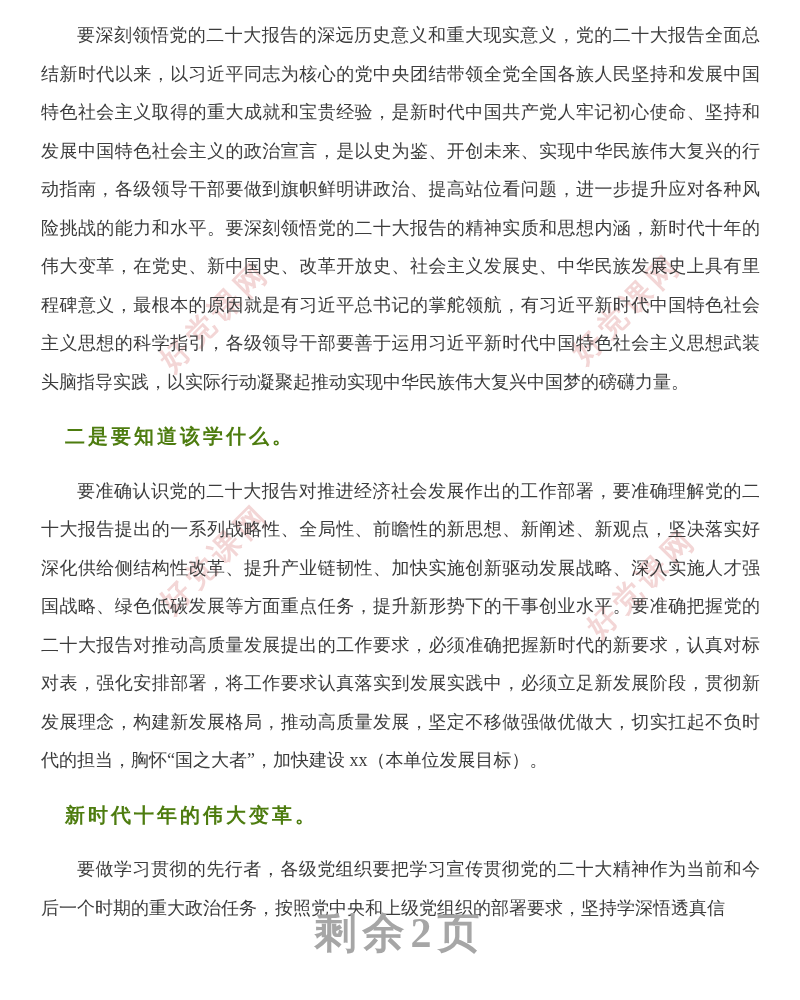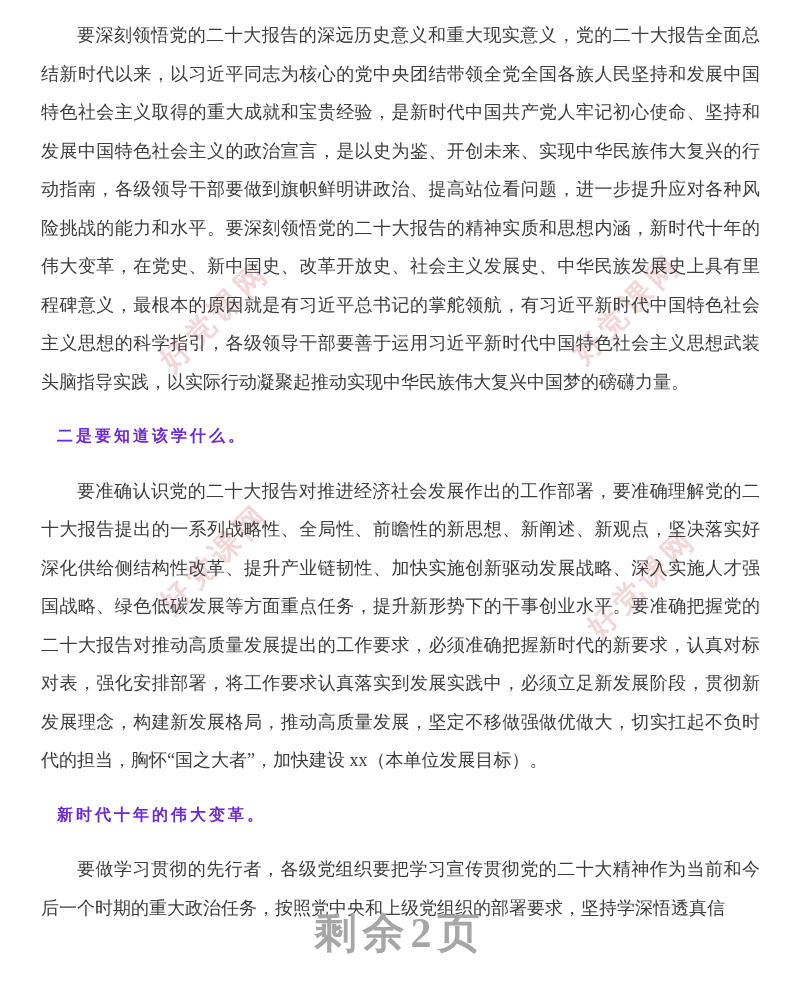--- a/index.html
+++ b/index.html
@@ -44,24 +44,24 @@
     line-height: 38.5px;
     color: #3c3c3c;
     text-align: justify;
   }
   .content p.body {
     margin: 16px;
     text-indent: 2em;
   }
   .content .heading {
     margin: 0;
-    font-size: 16px;
+    font-size: 20px;
     line-height: 38.5px;
     font-weight: bold;
-    color: #6d28d9;
+    color: #4d7c0f;
     text-indent: 2em;
     letter-spacing: 3px;
     font-family: Liberation Serif, serif;
   }
 
   .footer-banner {
     position: absolute;
     z-index: 2;
     left: 0;
     right: 0;

